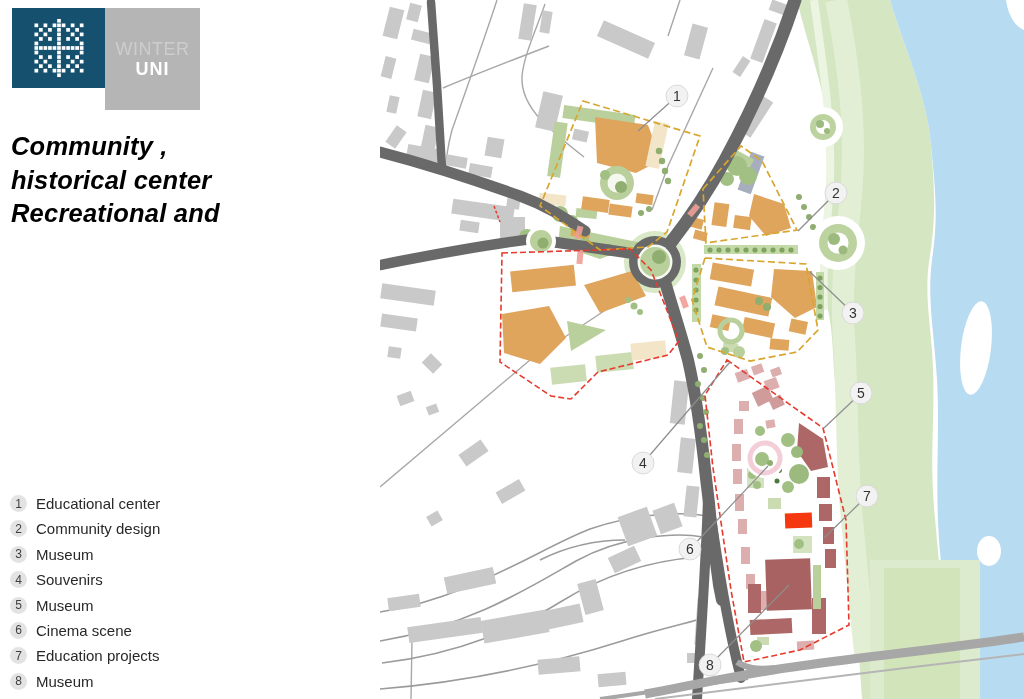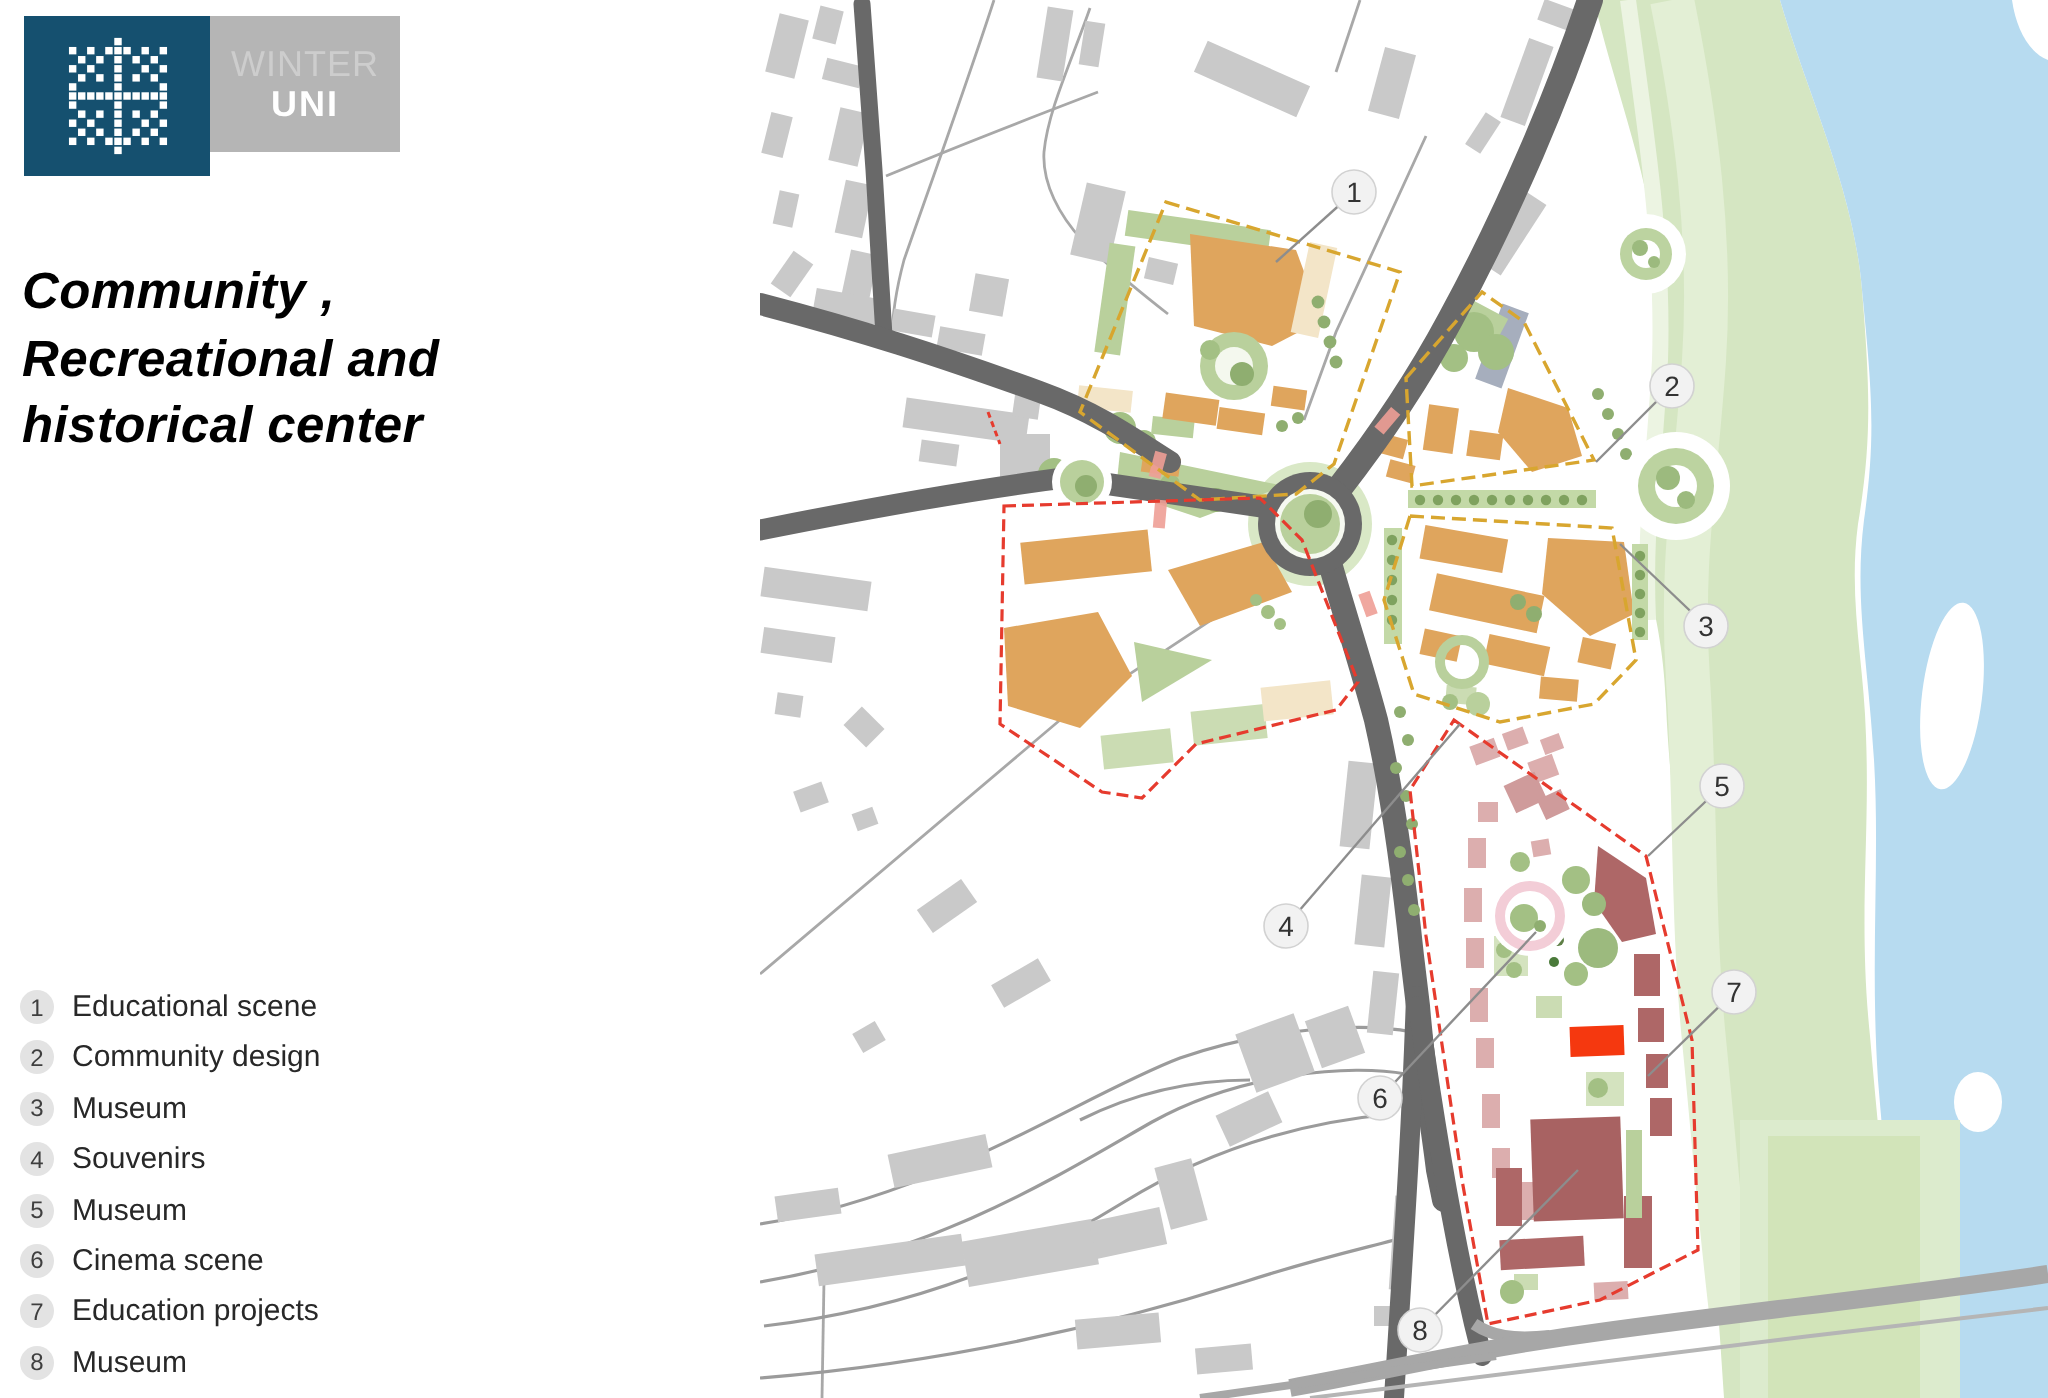--- a/index.html
+++ b/index.html
@@ -1,21 +1,21 @@
 <!DOCTYPE html>
 <html><head>
 <meta charset="utf-8">
 <style>
   html,body{margin:0;padding:0;background:#fff;}
   .page{position:relative;width:1024px;height:699px;background:#ffffff;overflow:hidden;
         font-family:"Liberation Sans",sans-serif;}
   
   .logo-teal{position:absolute;left:12px;top:8px;width:93px;height:80px;background:#15506f;
              display:flex;align-items:center;justify-content:center;}
-  .logo-gray{position:absolute;left:105px;top:8px;width:95px;height:68px;background:#b5b5b5;
+  .logo-gray{position:absolute;left:105px;top:8px;width:95px;height:102px;background:#b5b5b5;
              display:flex;flex-direction:column;align-items:center;justify-content:center;line-height:1.12;}
   .logo-winter{font-size:18px;letter-spacing:.5px;color:#cdcdcd;font-weight:400;}
   .logo-uni{font-size:18px;letter-spacing:1px;color:#ffffff;font-weight:700;}
   .uni-text{position:absolute;left:205px;top:7px;color:#15506f;font-style:italic;font-weight:700;
             font-size:12.5px;line-height:15.6px;}
   .page-title{position:absolute;left:11px;top:130px;color:#000000;font-style:italic;font-weight:700;
               font-size:25.5px;line-height:33.5px;letter-spacing:.2px;}
   
   .legend{position:absolute;left:10px;top:495px;margin:0;padding:0;list-style:none;}
   .legend li{display:flex;align-items:center;height:17px;margin-bottom:8.4px;}
@@ -100,28 +100,28 @@
         <rect x="9.200000000000001" y="44.4" width="3.6" height="3.6" fill="#fff"></rect>
       </svg>
   </div>
   <div class="logo-gray">
     <span class="logo-winter">WINTER</span>
     <span class="logo-uni">UNI</span>
   </div>
 
   <div class="page-title">
     <div>Community ,</div>
+    <div>historical center</div>
     <div>Recreational and</div>
-    <div>historical center</div>
   </div>
 
   <ul class="legend" id="legend">
       <li>
         <span class="num">1</span>
-        <span class="lbl">Educational scene</span>
+        <span class="lbl">Educational center</span>
       </li>
       <li>
         <span class="num">2</span>
         <span class="lbl">Community design</span>
       </li>
       <li>
         <span class="num">3</span>
         <span class="lbl">Museum</span>
       </li>
       <li>

